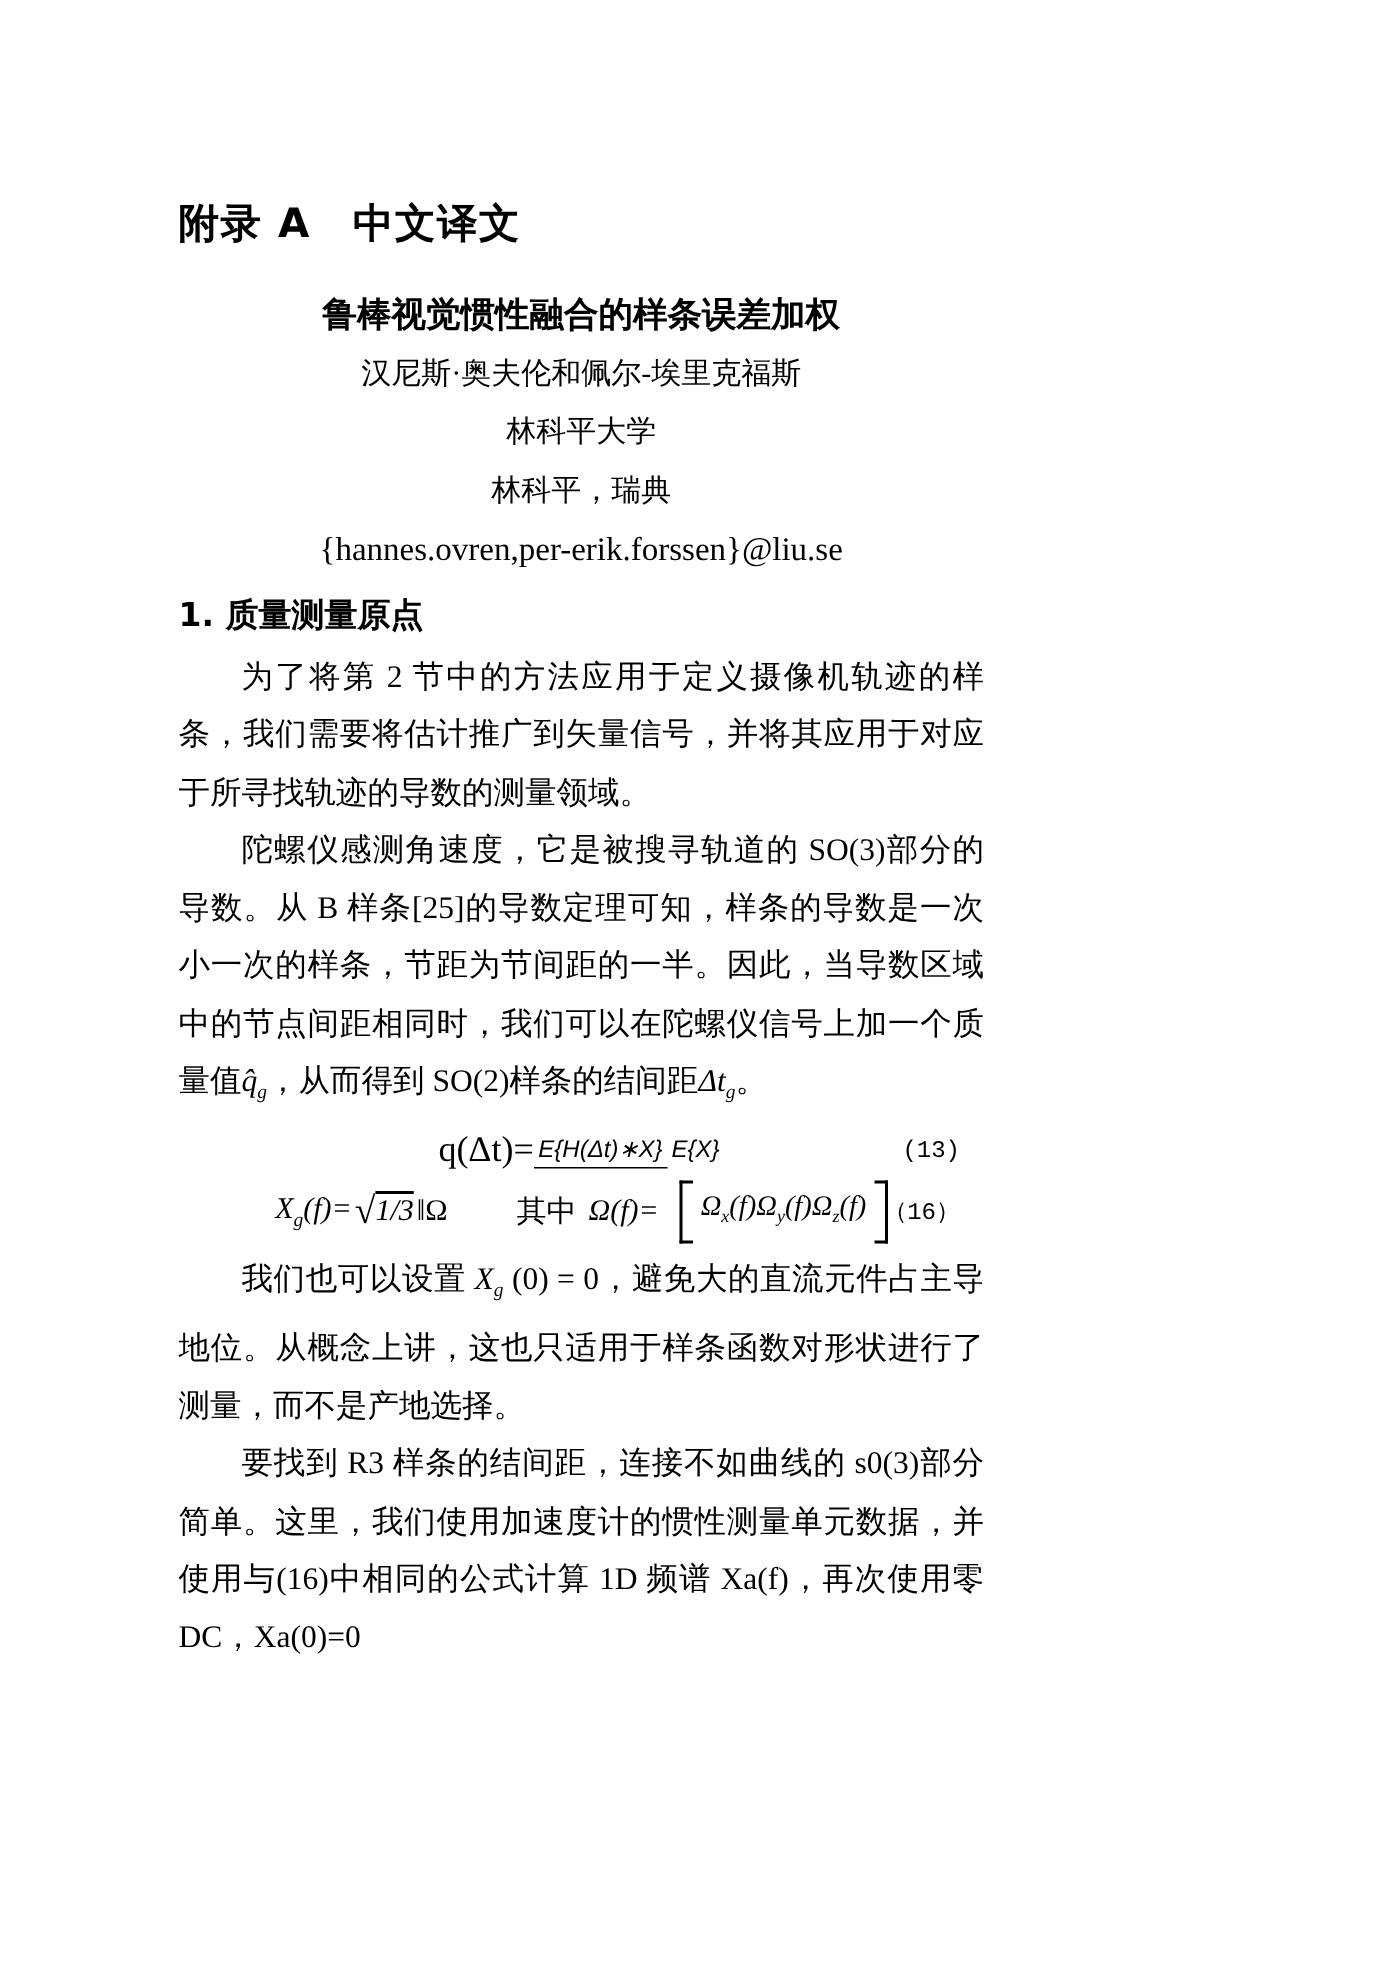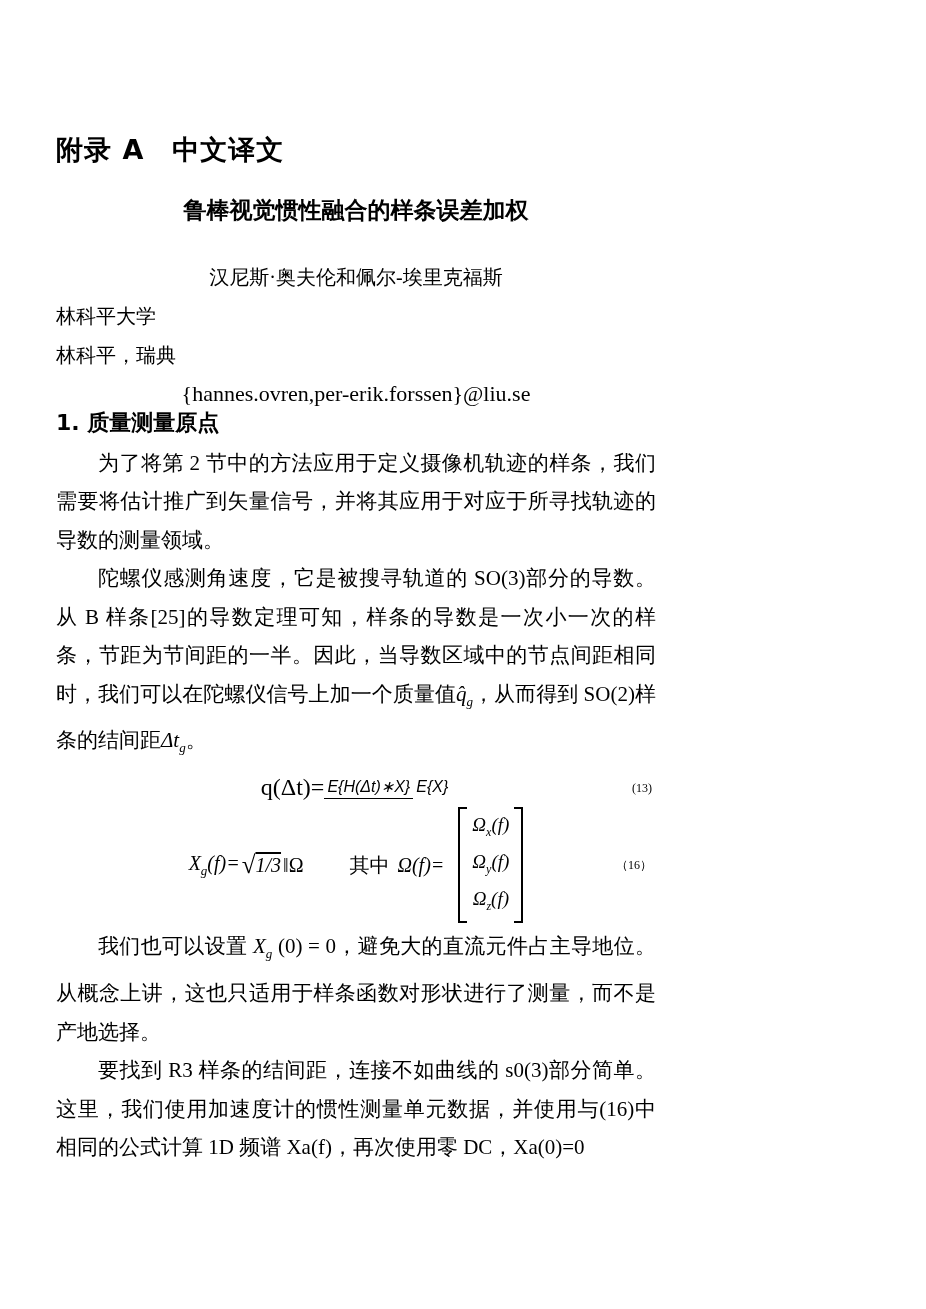--- a/index.html
+++ b/index.html
@@ -3,59 +3,60 @@
 <meta charset="utf-8">
 <style>
   html, body { margin: 0; padding: 0; background: #ffffff; }
   .page {
     position: relative;
     width: 792px;
     height: 1309px;
     background: #ffffff;
     color: #000000;
     box-sizing: border-box;
-    padding: 135px 136px 0 56px;
+    padding: 135px 136px 0 119px;
     font-family: "Liberation Serif", "DejaVu Serif", serif;
     overflow: hidden;
   }
   .appendix-title {
     font-family: "DejaVu Sans", "Liberation Sans", sans-serif;
     font-weight: bold;
     font-size: 27px;
     line-height: 1.1;
     letter-spacing: 1px;
   }
   .paper-title {
     margin-top: 30px;
     text-align: center;
     font-family: "DejaVu Sans", "Liberation Sans", sans-serif;
     font-weight: bold;
     font-size: 23px;
     line-height: 30px;
   }
   .authors {
-    margin-top: 40px;
+    margin-top: 12px;
     text-align: center;
     font-size: 20px;
     line-height: 24px;
   }
   .affiliation, .location {
     margin-top: 15px;
+    text-align: center;
     font-size: 20px;
     line-height: 24px;
   }
   .email {
     margin-top: 16px;
     text-align: center;
     font-family: "Liberation Serif", "DejaVu Serif", serif;
     font-size: 22px;
     line-height: 22px;
   }
   .section-heading {
-    margin-top: 4px;
+    margin-top: 20px;
     margin-bottom: 8px;
     font-family: "DejaVu Sans", "Liberation Sans", sans-serif;
     font-weight: bold;
     font-size: 22px;
     line-height: 27px;
   }
   p.body-para {
     margin: 0;
     font-size: 21px;
     line-height: 38.5px;
@@ -65,25 +66,25 @@
   }
   .imath {
     font-family: "Liberation Serif", "DejaVu Serif", serif;
     font-style: italic;
   }
   .imath sub { font-size: 13px; font-style: italic; }
   .equation { position: relative; margin: 6px 0 4px 0; }
   .eq-center { text-align: center; text-indent: 0; }
   .eq-number {
     position: absolute;
-    right: 4px;
+    right: 16px;
     top: 50%;
     transform: translateY(-50%);
-    font-size: 12px;
-    font-family: Liberation Serif, serif;
+    font-size: 16px;
+    font-family: Liberation Mono, monospace;
   }
   
   .eq13-lhs {
     font-family: Liberation Serif, serif;
     font-size: 24px;
     vertical-align: middle;
   }
   .frac {
     display: inline-flex;
     vertical-align: middle;
@@ -106,21 +107,21 @@
   .eq16-lhs sub { font-size: 13px; }
   .radical { font-size: 25px; font-style: normal; margin-left: 2px; }
   .radicand { font-style: italic; text-decoration: overline; }
   .norm { font-style: normal; margin-left: 2px; }
   .where-label { font-style: normal; margin-left: 46px; margin-right: 8px; }
   .omega-head { font-style: italic; margin-right: 14px; }
   .vector { display: inline-flex; align-items: stretch; }
   .vb { width: 7px; }
   .vb-left  { border-left: 2px solid #000; border-top: 2px solid #000; border-bottom: 2px solid #000; }
   .vb-right { border-right: 2px solid #000; border-top: 2px solid #000; border-bottom: 2px solid #000; }
-  .vrows { display: flex; flex-direction: column; padding: 3px 5px; justify-content: center; }
+  .vrows { display: flex; flex-direction: row; padding: 3px 5px; justify-content: center; }
   .vrow { line-height: 29px; font-size: 19px; font-style: italic; white-space: nowrap; }
   .vrow sub { font-size: 12px; }
 </style>
 </head>
 <body>
 
 <div class="page">
 
   <div class="appendix-title">附录 A　中文译文</div>
 

